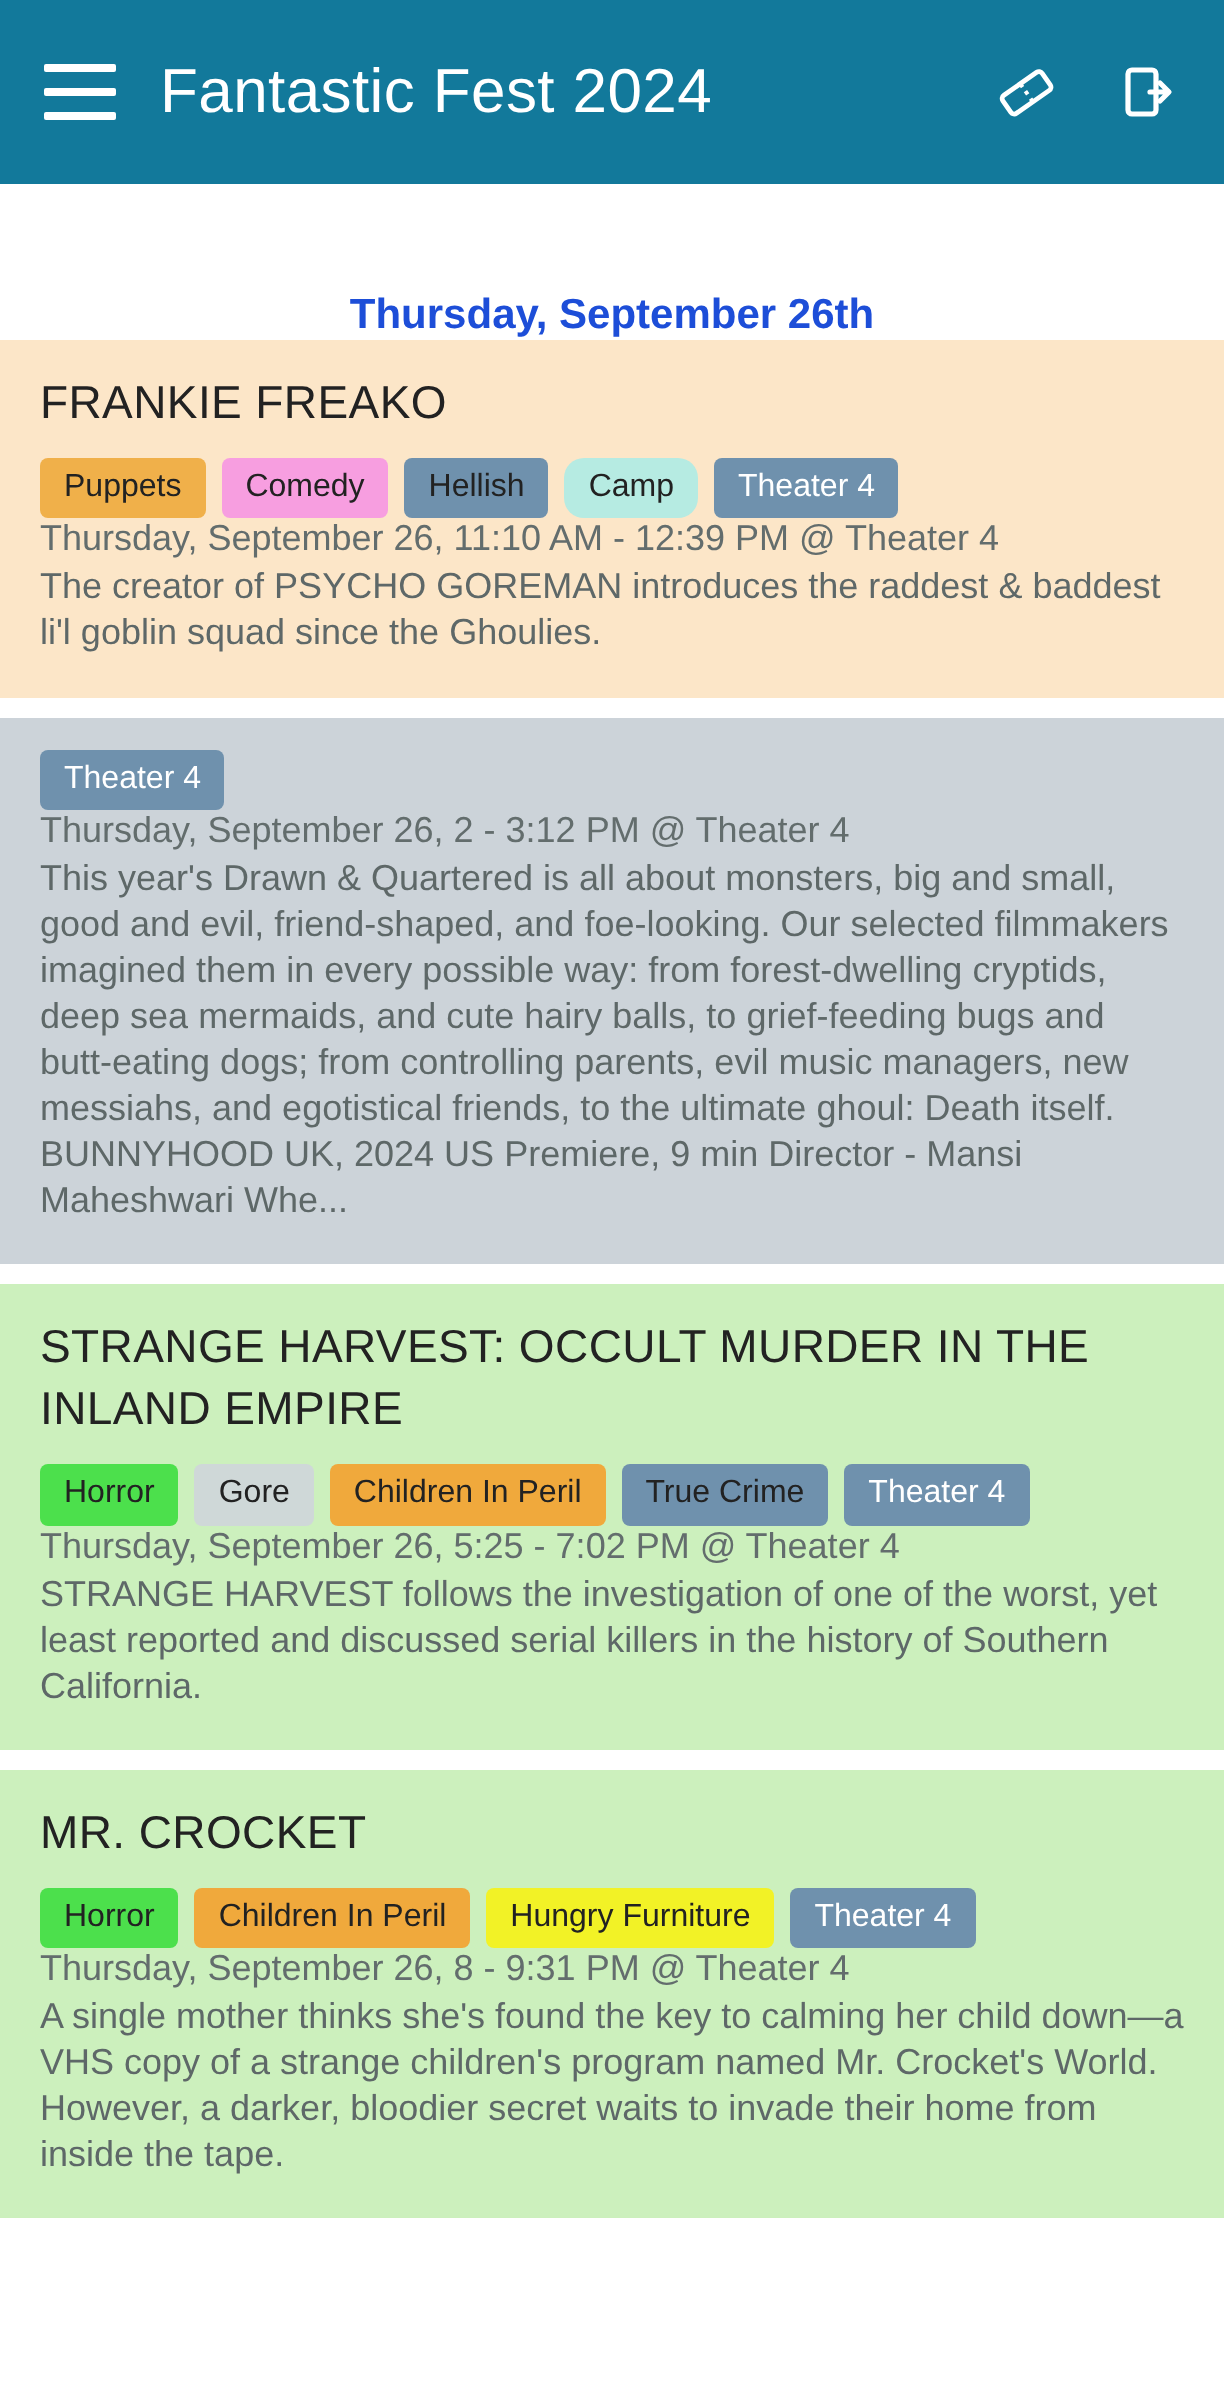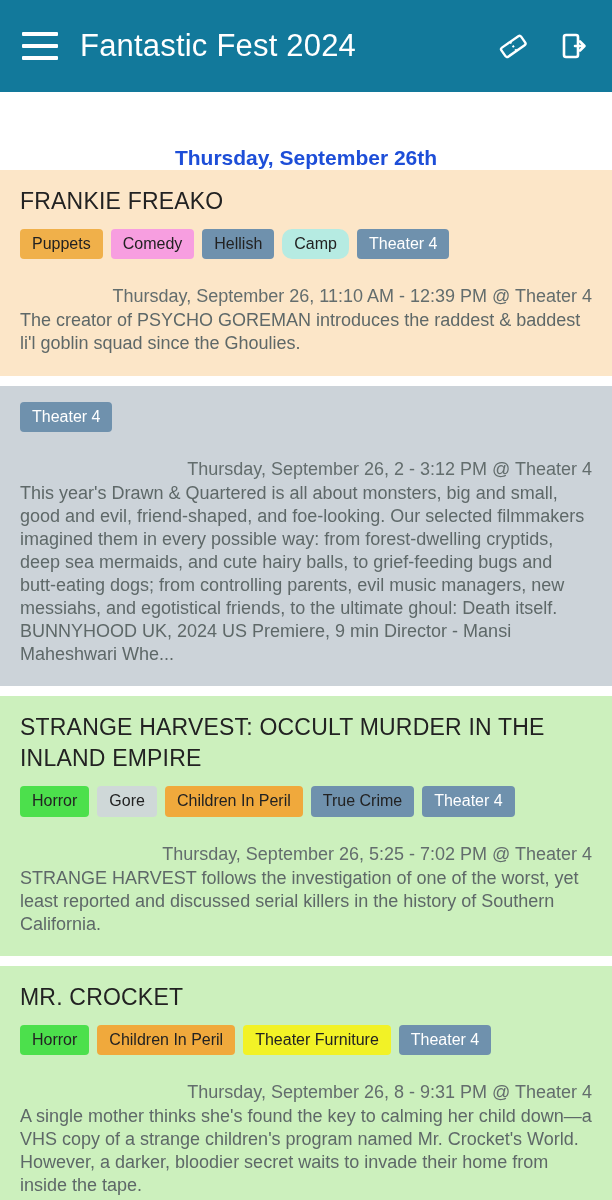--- a/index.html
+++ b/index.html
@@ -81,40 +81,39 @@
     font-size: 23px;
     color: #222222;
     line-height: 1.35;
     margin-bottom: 12px;
     letter-spacing: 0.2px;
   }
   .tag-row {
     display: flex;
     flex-wrap: wrap;
     gap: 8px;
-    margin-bottom: 27px;
+    margin-bottom: 0;
   }
   .tag {
     display: inline-block;
     padding: 6px 12px;
     border-radius: 4px;
     font-size: 16px;
     line-height: 1.15;
     color: #222222;
     white-space: nowrap;
   }
   .tag.venue {
     background: #6f91ad;
     color: #ffffff;
   }
   .card-time {
     font-size: 18px;
     color: #636d6d;
     margin-bottom: 2px;
-    text-align: right;
   }
   .card-desc {
     font-size: 18px;
     color: #5e6868;
     line-height: 1.28;
   }
 </style>
 </head>
 <body>
 
@@ -177,19 +176,19 @@
         <span class="tag venue" style="background: rgb(111, 145, 173);">Theater 4</span>
       </div>
       <div class="card-time">Thursday, September 26, 5:25 - 7:02 PM @ Theater 4</div>
       <div class="card-desc">STRANGE HARVEST follows the investigation of one of the worst, yet least reported and discussed serial killers in the history of Southern California.</div>
     </div>
     <div class="card" style="background: rgb(204, 240, 189);">
       <div class="card-title">MR. CROCKET</div>
       <div class="tag-row">
         <span class="tag" style="background: rgb(76, 224, 76);">Horror</span>
         <span class="tag" style="background: rgb(240, 169, 60);">Children In Peril</span>
-        <span class="tag" style="background: rgb(242, 242, 38);">Theater Furniture</span>
+        <span class="tag" style="background: rgb(242, 242, 38);">Hungry Furniture</span>
         <span class="tag venue" style="background: rgb(111, 145, 173);">Theater 4</span>
       </div>
       <div class="card-time">Thursday, September 26, 8 - 9:31 PM @ Theater 4</div>
       <div class="card-desc">A single mother thinks she's found the key to calming her child down—a VHS copy of a strange children's program named Mr. Crocket's World. However, a darker, bloodier secret waits to invade their home from inside the tape.</div>
     </div>
   </div>
 
 </body></html>

